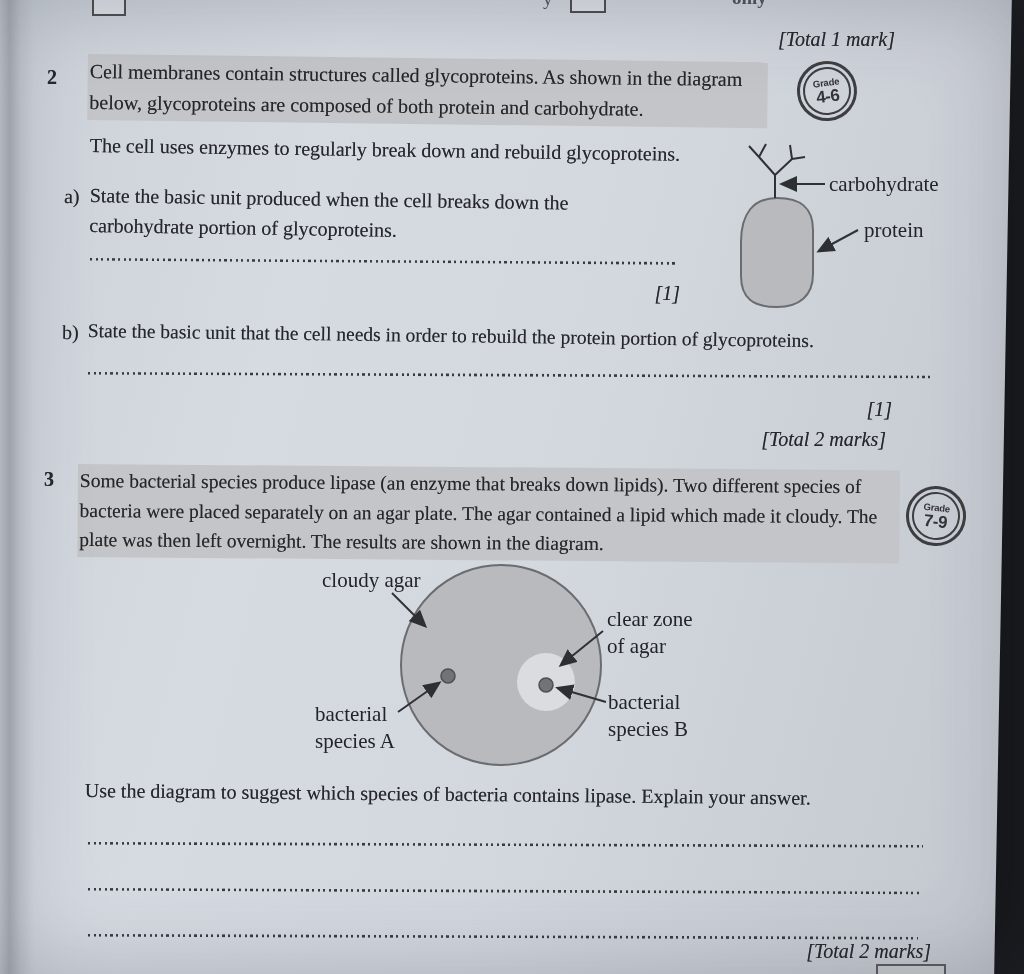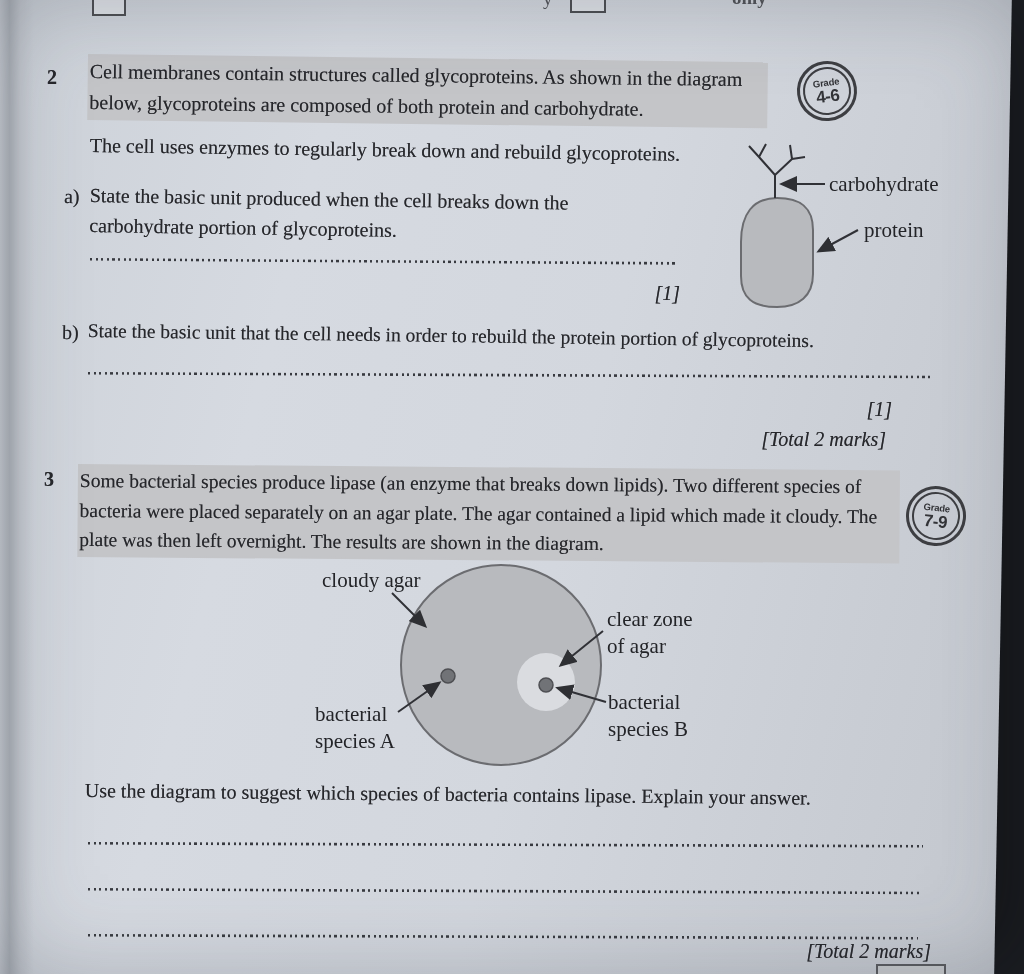--- a/index.html
+++ b/index.html
@@ -40,20 +40,21 @@
 <body>
 
 <div class="photo">
   <div class="page-left-edge"></div>
 
   <div class="checkbox-frag" style="left:92px;top:-9px;width:30px;height:21px;"></div>
   <div class="frag-text" style="left:543px;top:-12px;">y</div>
   <div class="checkbox-frag" style="left:570px;top:-10px;width:32px;height:19px;"></div>
   <div class="frag-text" style="left:732px;top:-13px;font-weight:bold;">only</div>
 
+  <div class="txt marks" style="left:660px;top:24px;width:235px;">[Total 1 mark]</div>
 
   <div class="txt qnum" style="left:47px;top:62px;">2</div>
 
   <div class="txt hl" style="left:90px;top:56px;width:676px;line-height:31px;transform:rotate(.7deg);transform-origin:left top;">Cell membranes contain structures called glycoproteins.  As shown in the diagram below, glycoproteins are composed of both protein and carbohydrate.</div>
 
   <div class="badge" style="left:797px;top:61px;">
     <div class="badge-inner">
       <span class="badge-word">Grade</span>
       <span class="badge-range">4-6</span>
     </div>

